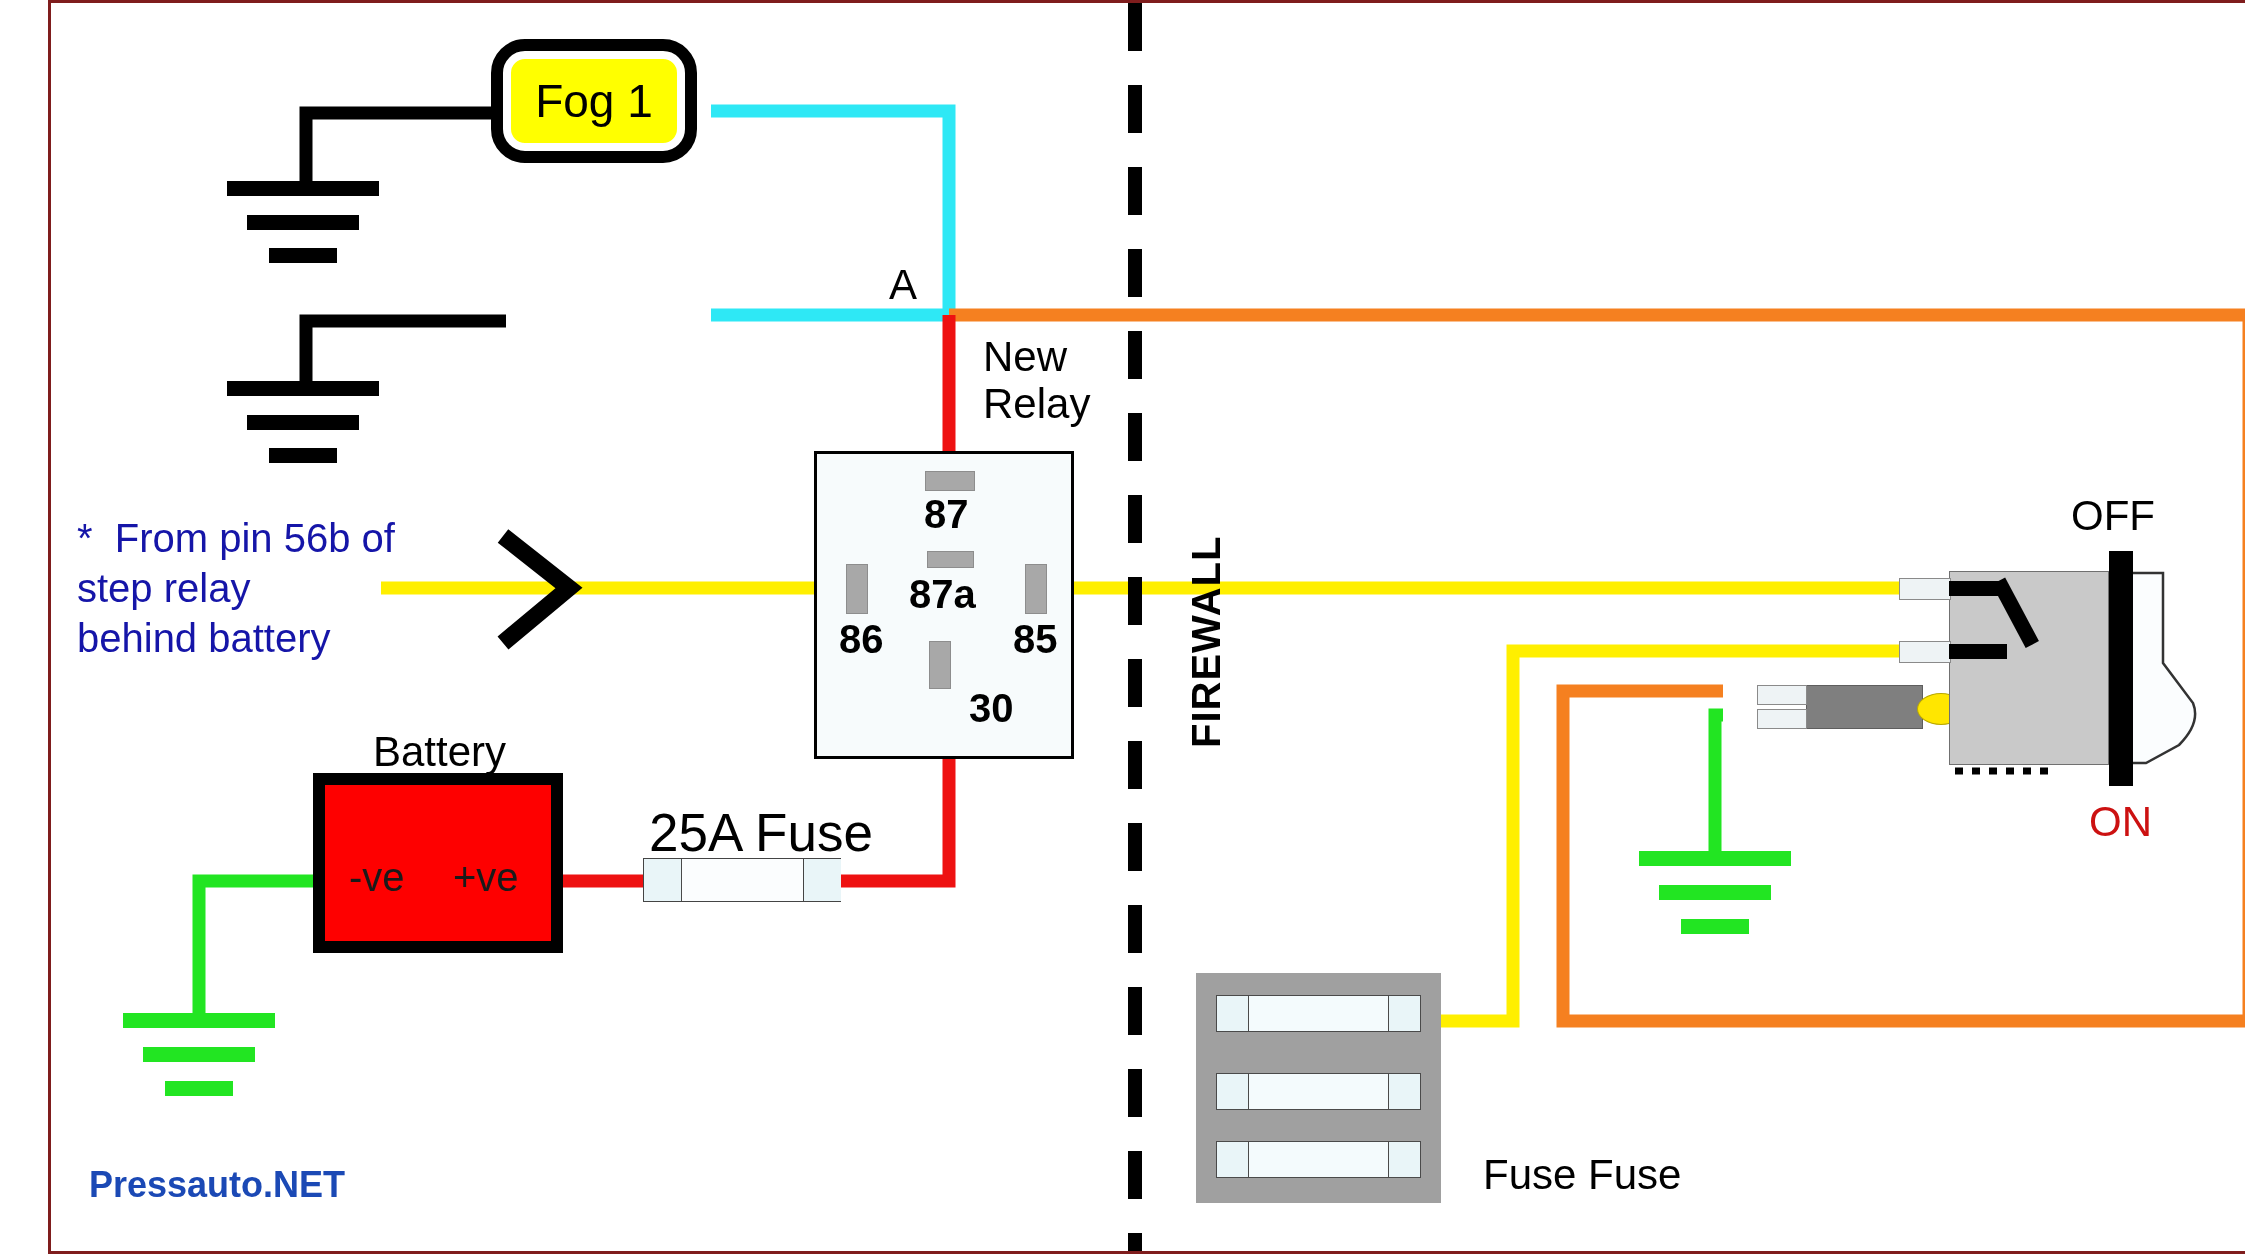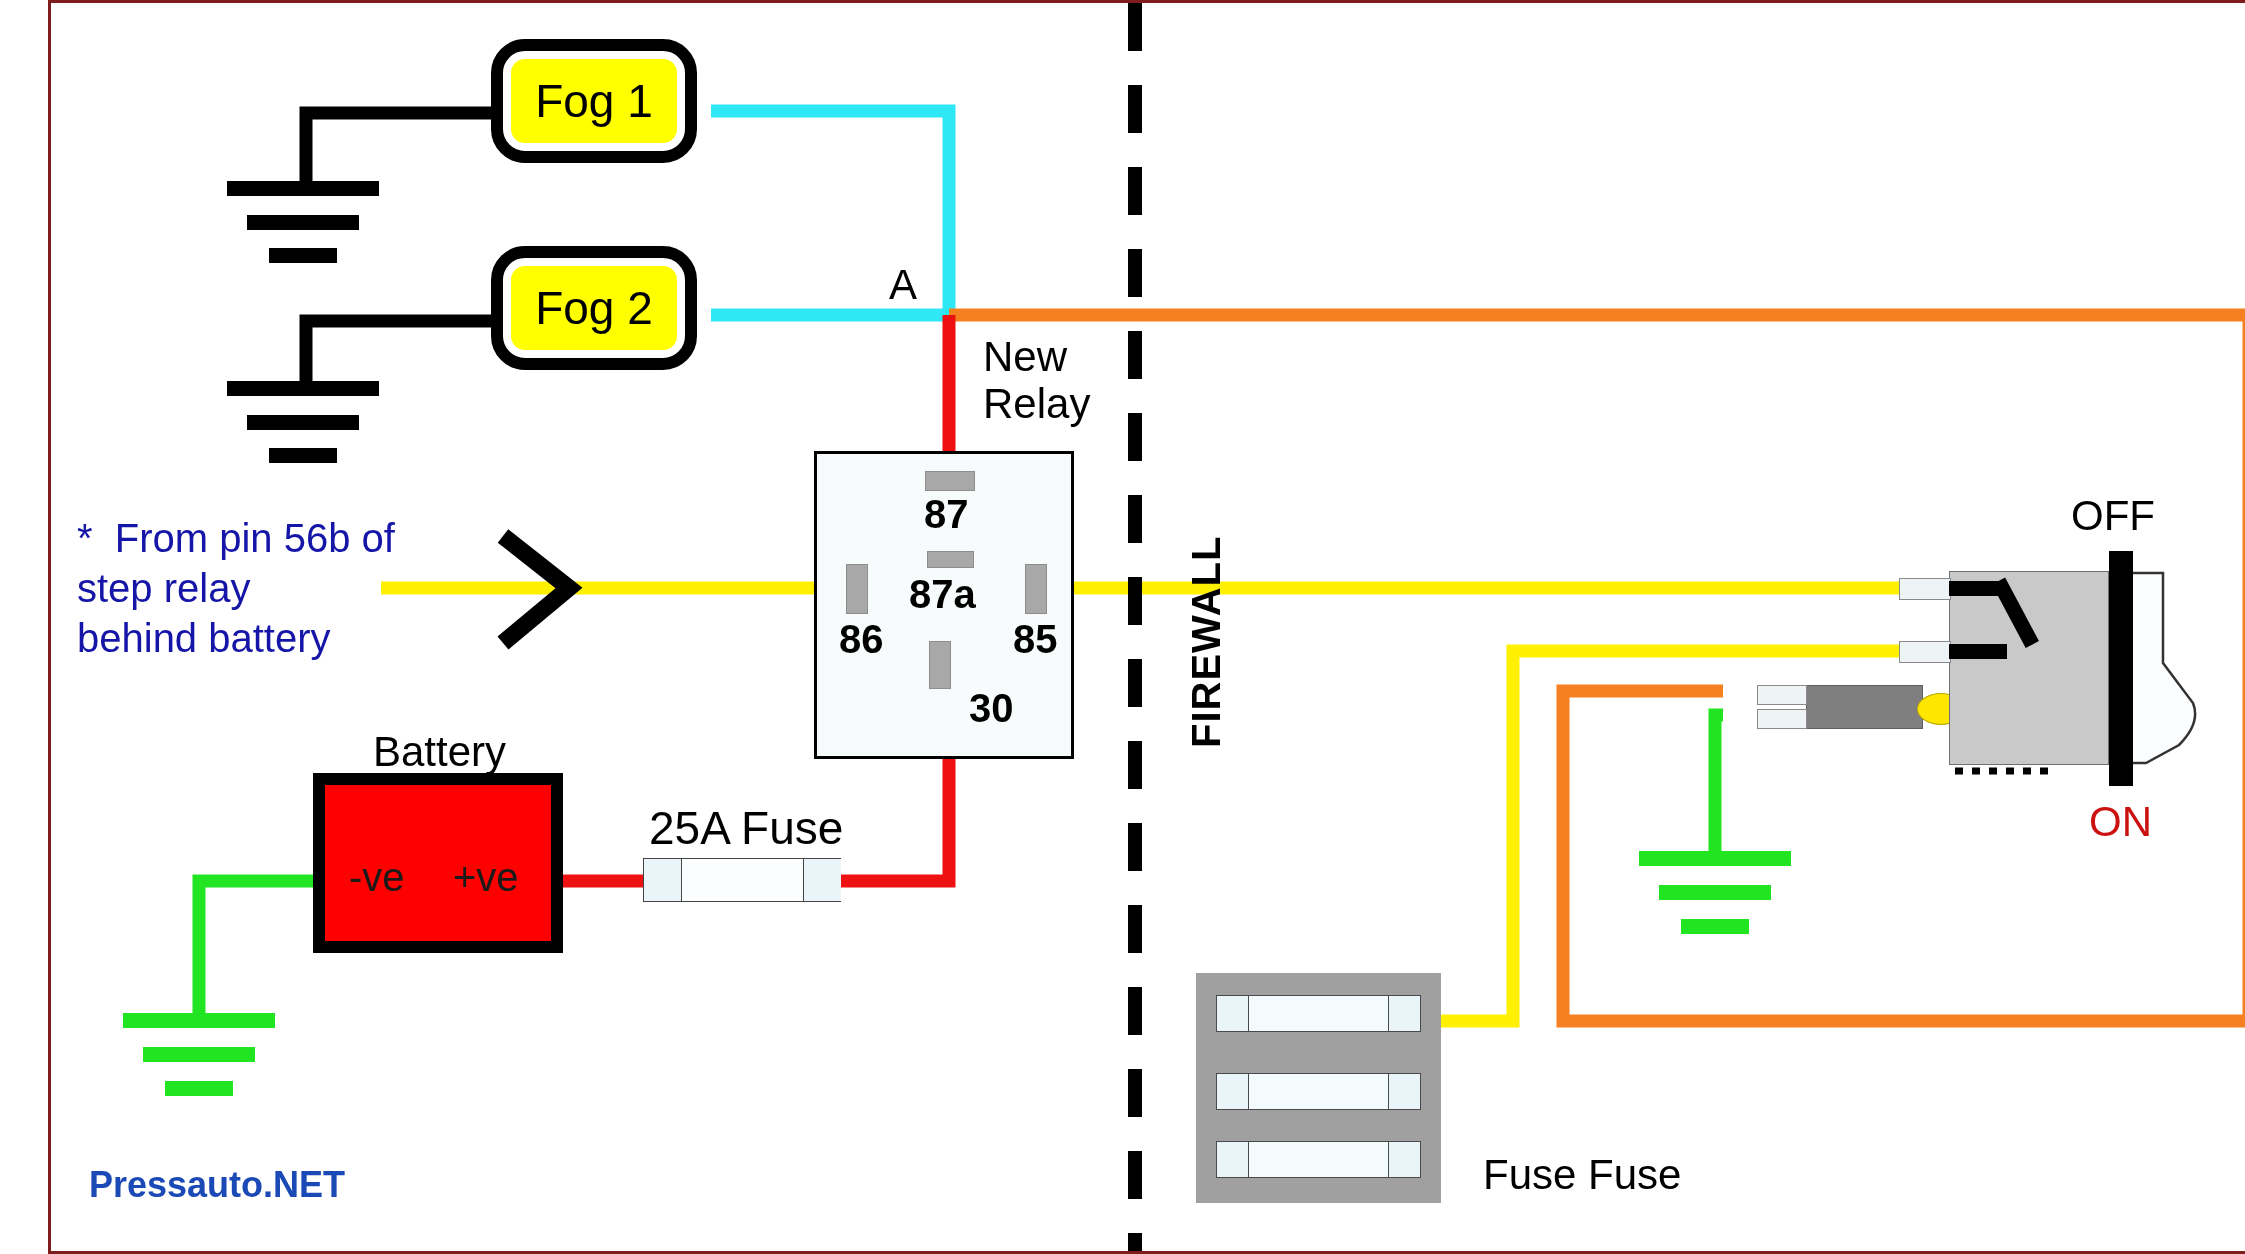--- a/index.html
+++ b/index.html
@@ -225,23 +225,20 @@
 
     <g>
       <polyline points="1900,718 2000,718 2000,768 1900,768" fill="none" stroke="#000000" stroke-width="7" stroke-dasharray="8 9"></polyline>
     </g>
   </svg>
 
   <div class="fogbox" style="left:452px; top:48px; width:182px; height:100px;">
     <span>Fog 1</span>
   </div>
 
-  <div class="fogbox" style="left:452px; top:255px; width:182px; height:100px;">
-    <span>Fog 2</span>
-  </div>
 
   <div class="lbl" style="left:838px; top:258px; font-size:42px;">A</div>
 
   <div class="lbl" style="left:932px; top:330px; font-size:42px;">New
 Relay</div>
 
   <div class="relaybox" style="left:763px; top:448px; width:260px; height:308px;font-weight:bold;">
     <div class="pin" style="left:108px; top:17px;  width:50px; height:20px;"></div>
     <div class="pin" style="left:110px; top:97px;  width:47px; height:17px;"></div>
     <div class="pin" style="left:29px;  top:110px; width:22px; height:50px;"></div>
@@ -259,21 +256,21 @@
 step relay
 behind battery</div>
 
   <div class="lbl" style="left:322px; top:725px; font-size:42px;">Battery</div>
 
   <div class="battbox" style="left:262px; top:770px; width:250px; height:180px;">
     <span style="left:24px;  top:70px;">-ve</span>
     <span style="left:128px; top:70px;">+ve</span>
   </div>
 
-  <div class="lbl" style="left:598px; top:800px; font-size:46px;">25A Fuse</div>
+  <div class="lbl" style="left:598px; top:800px; font-size:53px;">25A Fuse</div>
 
   <div class="fuse25" style="left:592px; top:855px; width:198px; height:44px;">
     <div class="fusecap" style="left:0px;   top:0px; width:38px; height:100%;"></div>
     <div class="fusecap" style="left:159px; top:0px; width:38px; height:100%; border-right:none; border-left:1px solid #444;"></div>
   </div>
 
   <div class="firewall-txt" style="left:1133px; top:745px;">FIREWALL</div>
 
 
   <div class="fusepanel" style="left:1145px; top:970px; width:245px; height:230px;">

